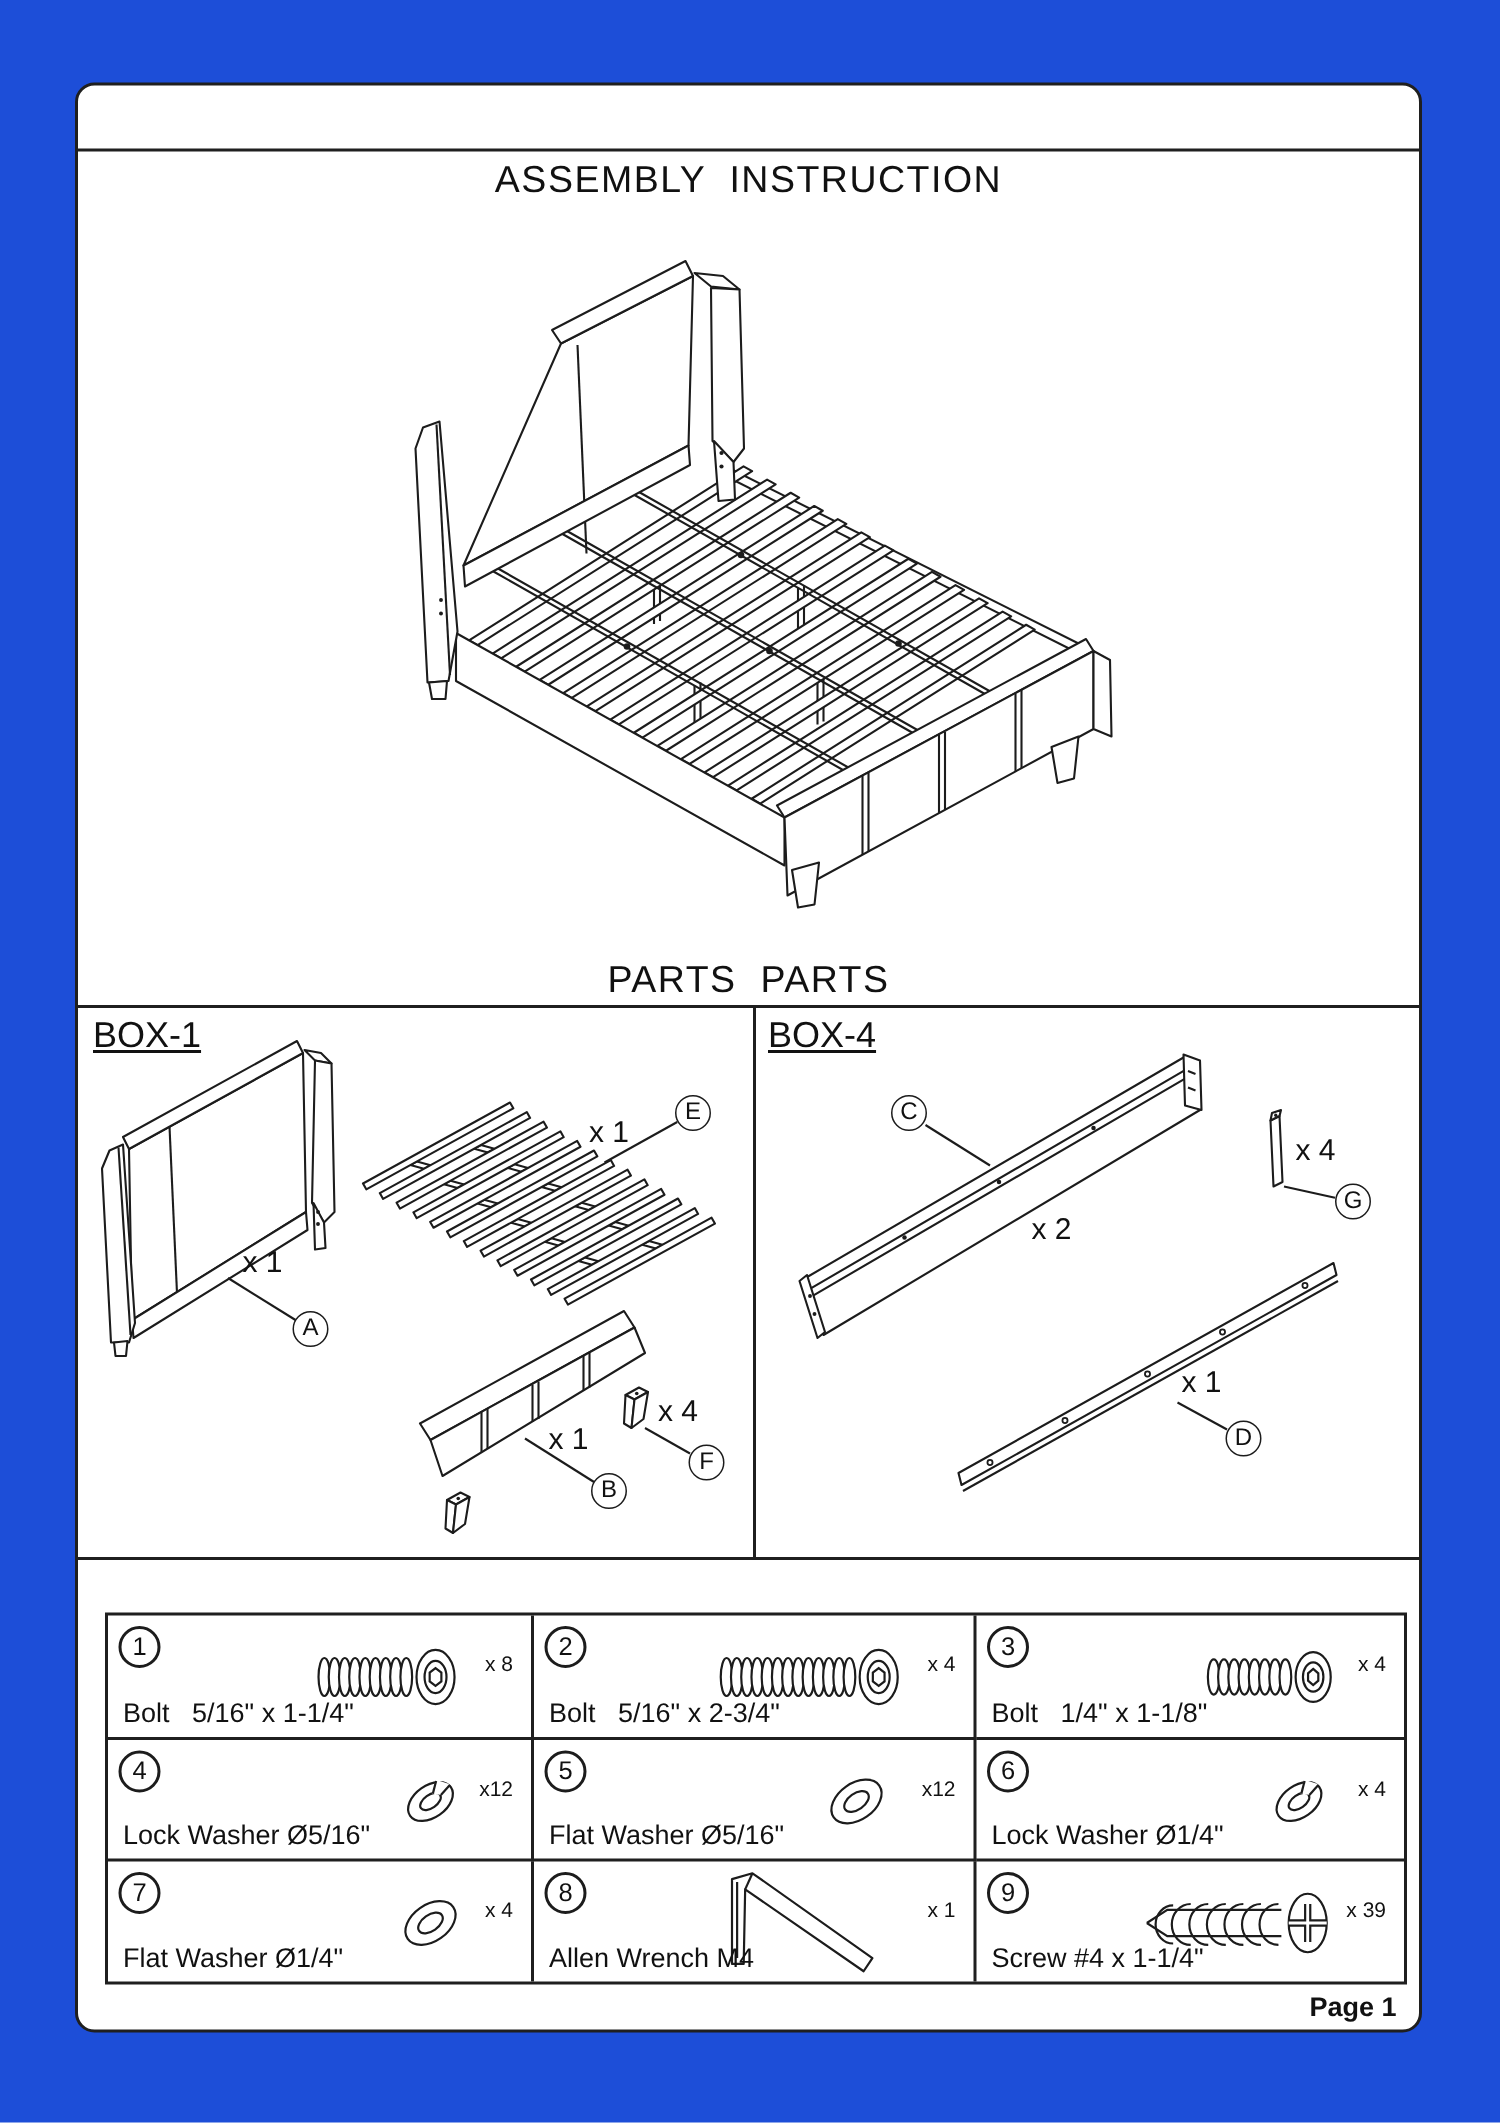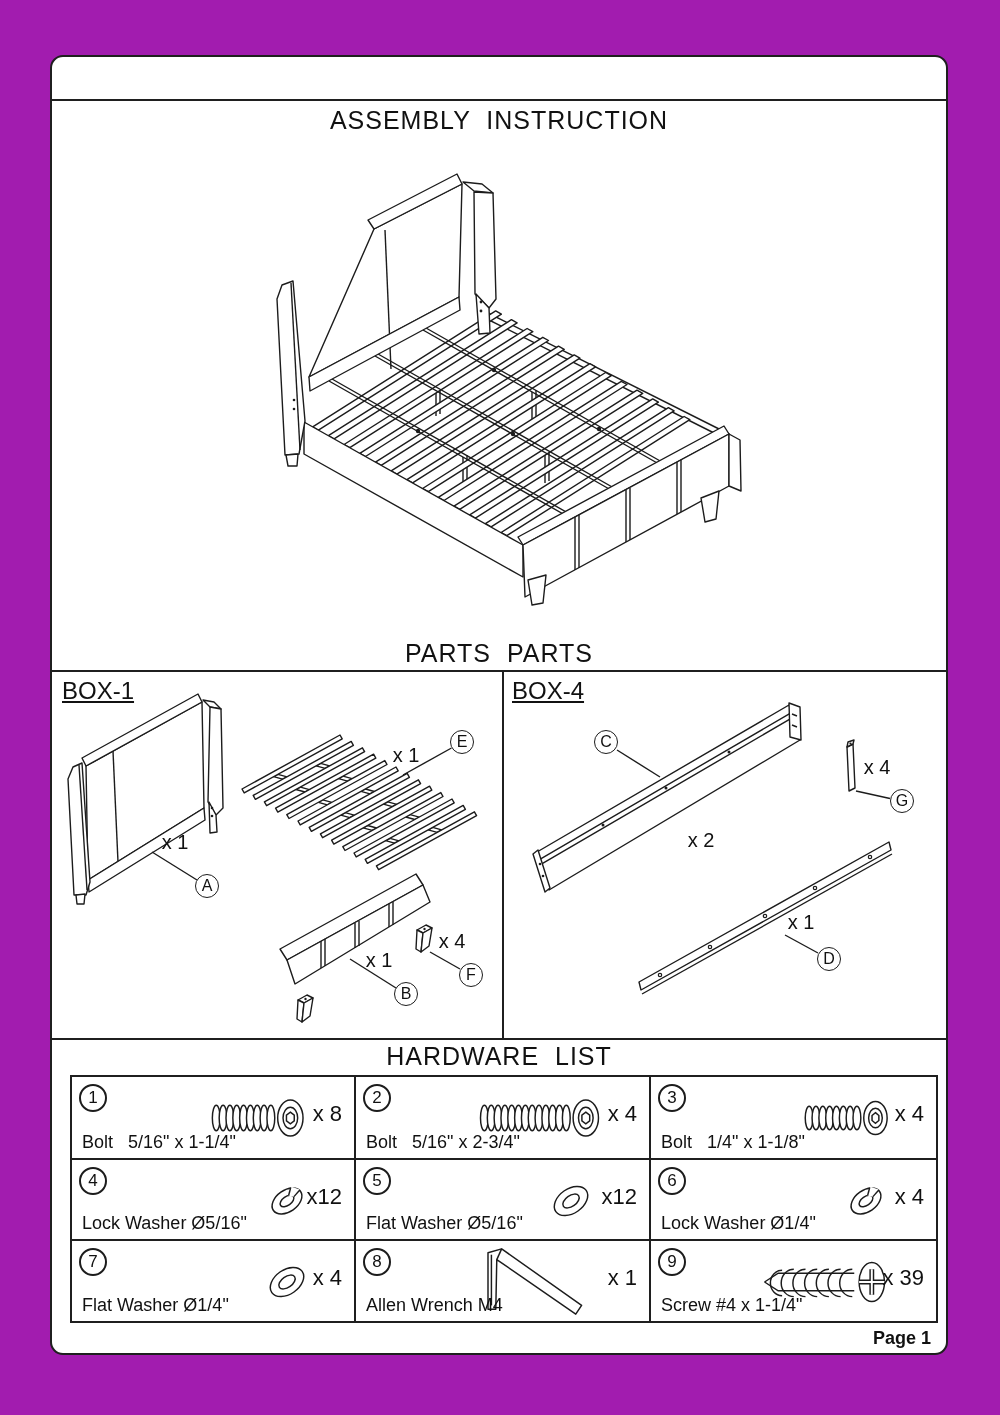--- a/index.html
+++ b/index.html
@@ -1,17 +1,17 @@
 <!DOCTYPE html>
 <html><head>
 <meta charset="utf-8">
 <style>
   * { margin:0; padding:0; box-sizing:border-box; }
   body { font-family:"Liberation Sans", sans-serif; background:#fff; color:#161616; }
-  .page { position:relative; width:1000px; height:1415px; background:#a21caf; overflow:hidden; }
+  .page { position:relative; width:1000px; height:1415px; background:#1d4ed8; overflow:hidden; }
   .doc { position:absolute; left:50px; top:55px; width:898px; height:1300px;
          border:2.5px solid #1f1f1f; border-radius:13px; background:#fff; }
   .art { position:absolute; left:0; top:0; width:898px; height:1299px; }
   .art path, .art line, .art ellipse { fill:#fff; stroke:#1c1c1c; stroke-width:1.4; stroke-linejoin:round; }
   .art .ln { fill:none; }
   .art .dot { fill:#1c1c1c; stroke:none; }
   .art .hole { fill:#fff; stroke:#1c1c1c; stroke-width:1.2; }
   .hline { position:absolute; left:0; right:0; border-top:2px solid #1f1f1f; }
   .vline { position:absolute; border-left:2px solid #1f1f1f; }
   .sec-title { position:absolute; left:0; width:100%; text-align:center; white-space:pre;
@@ -23,21 +23,21 @@
                  font-size:16px; color:#111; }
   .hw-table { position:absolute; left:18px; top:1018px; width:868px; height:248px;
               border:2px solid #1f1f1f; display:grid;
               grid-template-columns:284px 295px 1fr; grid-template-rows:83px 81px 1fr; }
   .hw-cell { position:relative; border-right:2px solid #1f1f1f; border-bottom:2px solid #1f1f1f; }
   .hw-cell:nth-child(3n) { border-right:none; }
   .hw-cell:nth-child(n+7) { border-bottom:none; }
   .hw-badge { position:absolute; left:7px; top:7px; width:28px; height:28px; border:2px solid #1c1c1c;
               border-radius:50%; display:flex; align-items:center; justify-content:center;
               font-size:17px; color:#111; background:#fff; }
-  .hw-count { position:absolute; right:12px; top:24px; font-size:22px; color:#111; white-space:pre; }
+  .hw-count { position:absolute; right:12px; top:24px; font-size:14px; color:#111; white-space:pre; }
   .hw-caption { position:absolute; left:10px; bottom:5px; font-size:18px; color:#111; white-space:pre; }
   .hw-icon { position:absolute; top:2px; width:150px; height:78px; }
   .page-num { position:absolute; right:15px; top:1271px; font-size:18px; color:#111;font-weight:bold; }
 </style>
 </head>
 <body>
 
 <svg width="0" height="0" style="position:absolute" aria-hidden="true">
   <defs>
     <g id="sym-bolt-m" fill="#fff" stroke="#1c1c1c" stroke-width="1.5">
@@ -289,34 +289,33 @@
     <div class="hline" style="top:613px"></div>
     <div class="vline" style="left:450px; top:613px; height:368px"></div>
 
     <div class="box-label" style="left:10px; top:620px">BOX-1</div>
     <div class="box-label" style="left:460px; top:620px">BOX-4</div>
 
     <div class="qty" style="left:99px;  top:774px">x 1</div>
     <div class="qty" style="left:330px; top:687px">x 1</div>
     <div class="qty" style="left:303px; top:892px">x 1</div>
     <div class="qty" style="left:376px; top:873px">x 4</div>
-    <div class="qty" style="left:625px; top:772px">x 2</div>
+    <div class="qty" style="left:625px; top:752px">x 2</div>
     <div class="qty" style="left:801px; top:699px">x 4</div>
     <div class="qty" style="left:725px; top:854px">x 1</div>
 
     <div class="part-circle" style="left:143px; top:817px">A</div>
     <div class="part-circle" style="left:398px; top:673px">E</div>
     <div class="part-circle" style="left:342px; top:925px">B</div>
     <div class="part-circle" style="left:407px; top:906px">F</div>
     <div class="part-circle" style="left:542px; top:673px">C</div>
     <div class="part-circle" style="left:838px; top:732px">G</div>
     <div class="part-circle" style="left:765px; top:890px">D</div>
 
     <div class="hline" style="top:981px"></div>
-    <div class="sec-title" style="top:985px">HARDWARE  LIST</div>
 
     <div class="hw-table">
       <div class="hw-cell">
         <div class="hw-badge">1</div>
         <svg class="hw-icon" style="left:118px" viewBox="0 0 140 80">
           <use href="#sym-bolt-m"></use>
           </svg>
         <div class="hw-count">x 8</div>
         <div class="hw-caption">Bolt   5/16" x 1-1/4"</div>
       </div>

